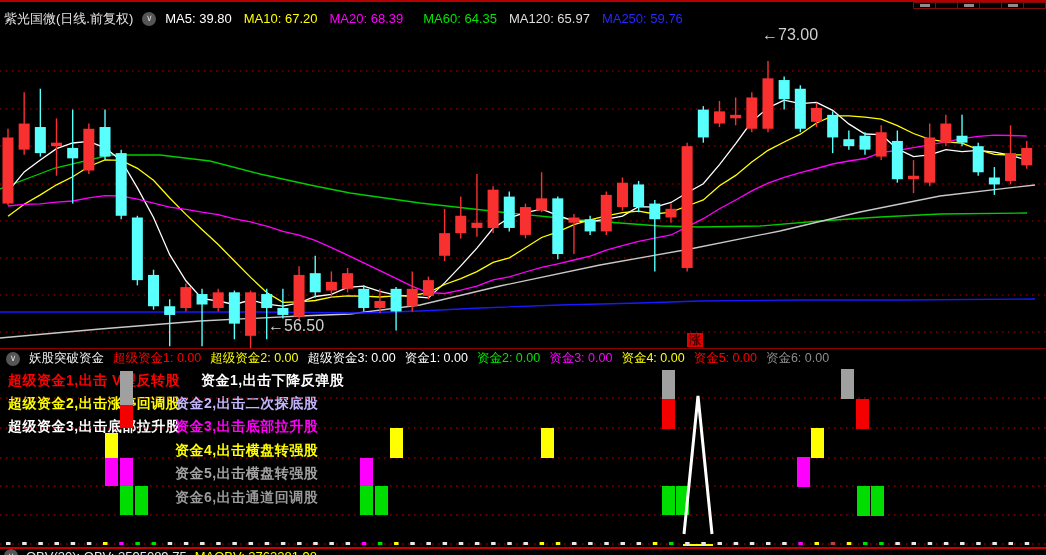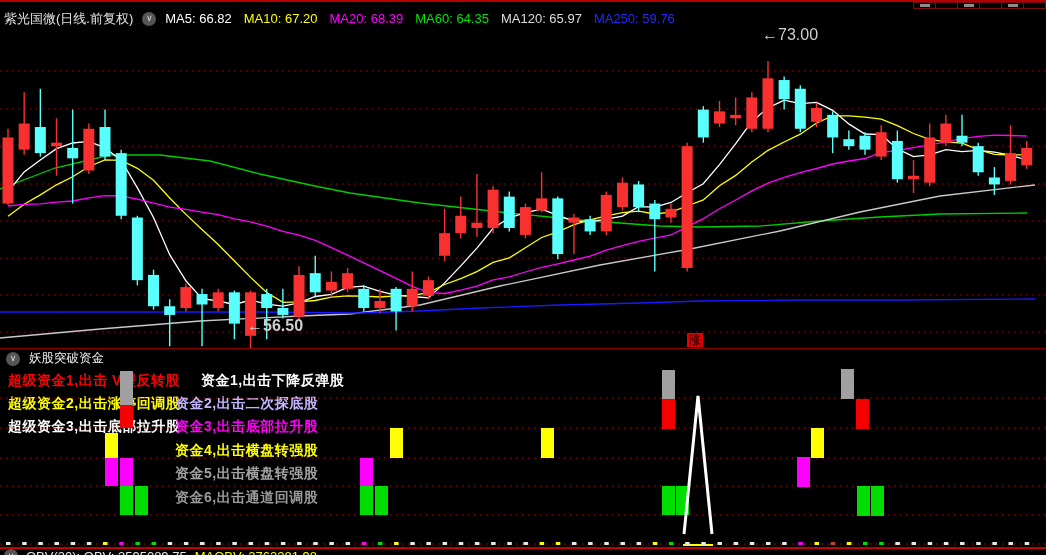--- a/index.html
+++ b/index.html
@@ -54,24 +54,24 @@
           <i></i>
         </div>
         <div class="topcell"></div>
       </div>
   </div>
 
   <div id="hdr" class="abs">
     <span class="title">紫光国微(日线.前复权)</span>
     <span class="circ">∨</span>
     <span id="mas">
-        <span style="color: rgb(255, 255, 255);">MA5: 66.82</span>
+        <span style="color: rgb(255, 255, 255);">MA5: 39.80</span>
         <span style="color: rgb(255, 255, 0);">MA10: 67.20</span>
         <span style="color: rgb(255, 0, 255);">MA20: 68.39</span>
-        <span style="color: rgb(0, 230, 0);">MA60: 64.35</span>
+        <span style="color: rgb(0, 230, 0); margin-left: 8px;">MA60: 64.35</span>
         <span style="color: rgb(221, 221, 221);">MA120: 65.97</span>
         <span style="color: rgb(39, 39, 255);">MA250: 59.76</span>
       </span>
   </div>
 
   <svg id="mainchart" class="abs" width="1046" height="320">
       <line x1="0" y1="43" x2="1046" y2="43" stroke="#b40000" stroke-width="1" stroke-dasharray="1.5 4.5"></line>
       <line x1="0" y1="81" x2="1046" y2="81" stroke="#b40000" stroke-width="1" stroke-dasharray="1.5 4.5"></line>
       <line x1="0" y1="118" x2="1046" y2="118" stroke="#b40000" stroke-width="1" stroke-dasharray="1.5 4.5"></line>
       <line x1="0" y1="156" x2="1046" y2="156" stroke="#b40000" stroke-width="1" stroke-dasharray="1.5 4.5"></line>
@@ -209,29 +209,40 @@
       <rect x="972.7" y="118.16000000000011" width="11" height="26.099999999999994" fill="#58fffd"></rect>
       <line x1="994.3700000000001" y1="139.0399999999999" x2="994.3700000000001" y2="166.88000000000005" stroke="#58fffd" stroke-width="1.4"></line>
       <rect x="988.8700000000001" y="149.48000000000008" width="11" height="6.959999999999837" fill="#58fffd"></rect>
       <line x1="1010.5400000000001" y1="97.28000000000006" x2="1010.5400000000001" y2="156.4399999999999" stroke="#f83030" stroke-width="1.4"></line>
       <rect x="1005.0400000000001" y="125.11999999999998" width="11" height="27.840000000000146" fill="#f83030"></rect>
       <line x1="1026.71" y1="112.93999999999991" x2="1026.71" y2="140.78000000000006" stroke="#f83030" stroke-width="1.4"></line>
       <rect x="1021.21" y="119.9" width="11" height="17.400000000000006" fill="#f83030"></rect>
     </svg>
 
   <div class="anno abs" style="left: 762px; top: 26px;">←73.00</div>
-  <div class="anno abs" style="left: 247px; top: 317px; font-weight: bold;">←56.50</div>
+  <div class="anno abs" style="left: 268px; top: 317px;">←56.50</div>
 
   <div id="ztag" class="abs">涨</div>
 
   <div id="sep1" class="abs"></div>
 
   <div id="ind-hdr" class="abs">
     <span class="circ">∨</span>
     <span class="iname">妖股突破资金</span>
+    <span id="ind-vals" style="display:flex;gap:9px;">
+        <span style="color: rgb(255, 0, 0);">超级资金1: 0.00</span>
+        <span style="color: rgb(255, 255, 0);">超级资金2: 0.00</span>
+        <span style="color: rgb(255, 255, 255);">超级资金3: 0.00</span>
+        <span style="color: rgb(255, 255, 255);">资金1: 0.00</span>
+        <span style="color: rgb(0, 230, 0);">资金2: 0.00</span>
+        <span style="color: rgb(255, 0, 255);">资金3: 0.00</span>
+        <span style="color: rgb(255, 255, 0);">资金4: 0.00</span>
+        <span style="color: rgb(255, 0, 0);">资金5: 0.00</span>
+        <span style="color: rgb(140, 140, 140);">资金6: 0.00</span>
+      </span>
   </div>
 
   <div id="legend">
       <div class="leg" style="left: 8px; top: 372px; color: rgb(255, 0, 0);">超级资金1,出击 V型反转股</div>
       <div class="leg" style="left: 8px; top: 395px; color: rgb(255, 255, 0);">超级资金2,出击涨停回调股</div>
       <div class="leg" style="left: 8px; top: 418px; color: rgb(255, 255, 255);">超级资金3,出击底部拉升股</div>
       <div class="leg" style="left: 175px; top: 372px; color: rgb(255, 255, 255); padding-left: 26px;">资金1,出击下降反弹股</div>
       <div class="leg" style="left: 175px; top: 395px; color: #c4b5fd;">资金2,出击二次探底股</div>
       <div class="leg" style="left: 175px; top: 418px; color: rgb(255, 0, 255);">资金3,出击底部拉升股</div>
       <div class="leg" style="left: 175px; top: 442px; color: rgb(255, 255, 0);">资金4,出击横盘转强股</div>

